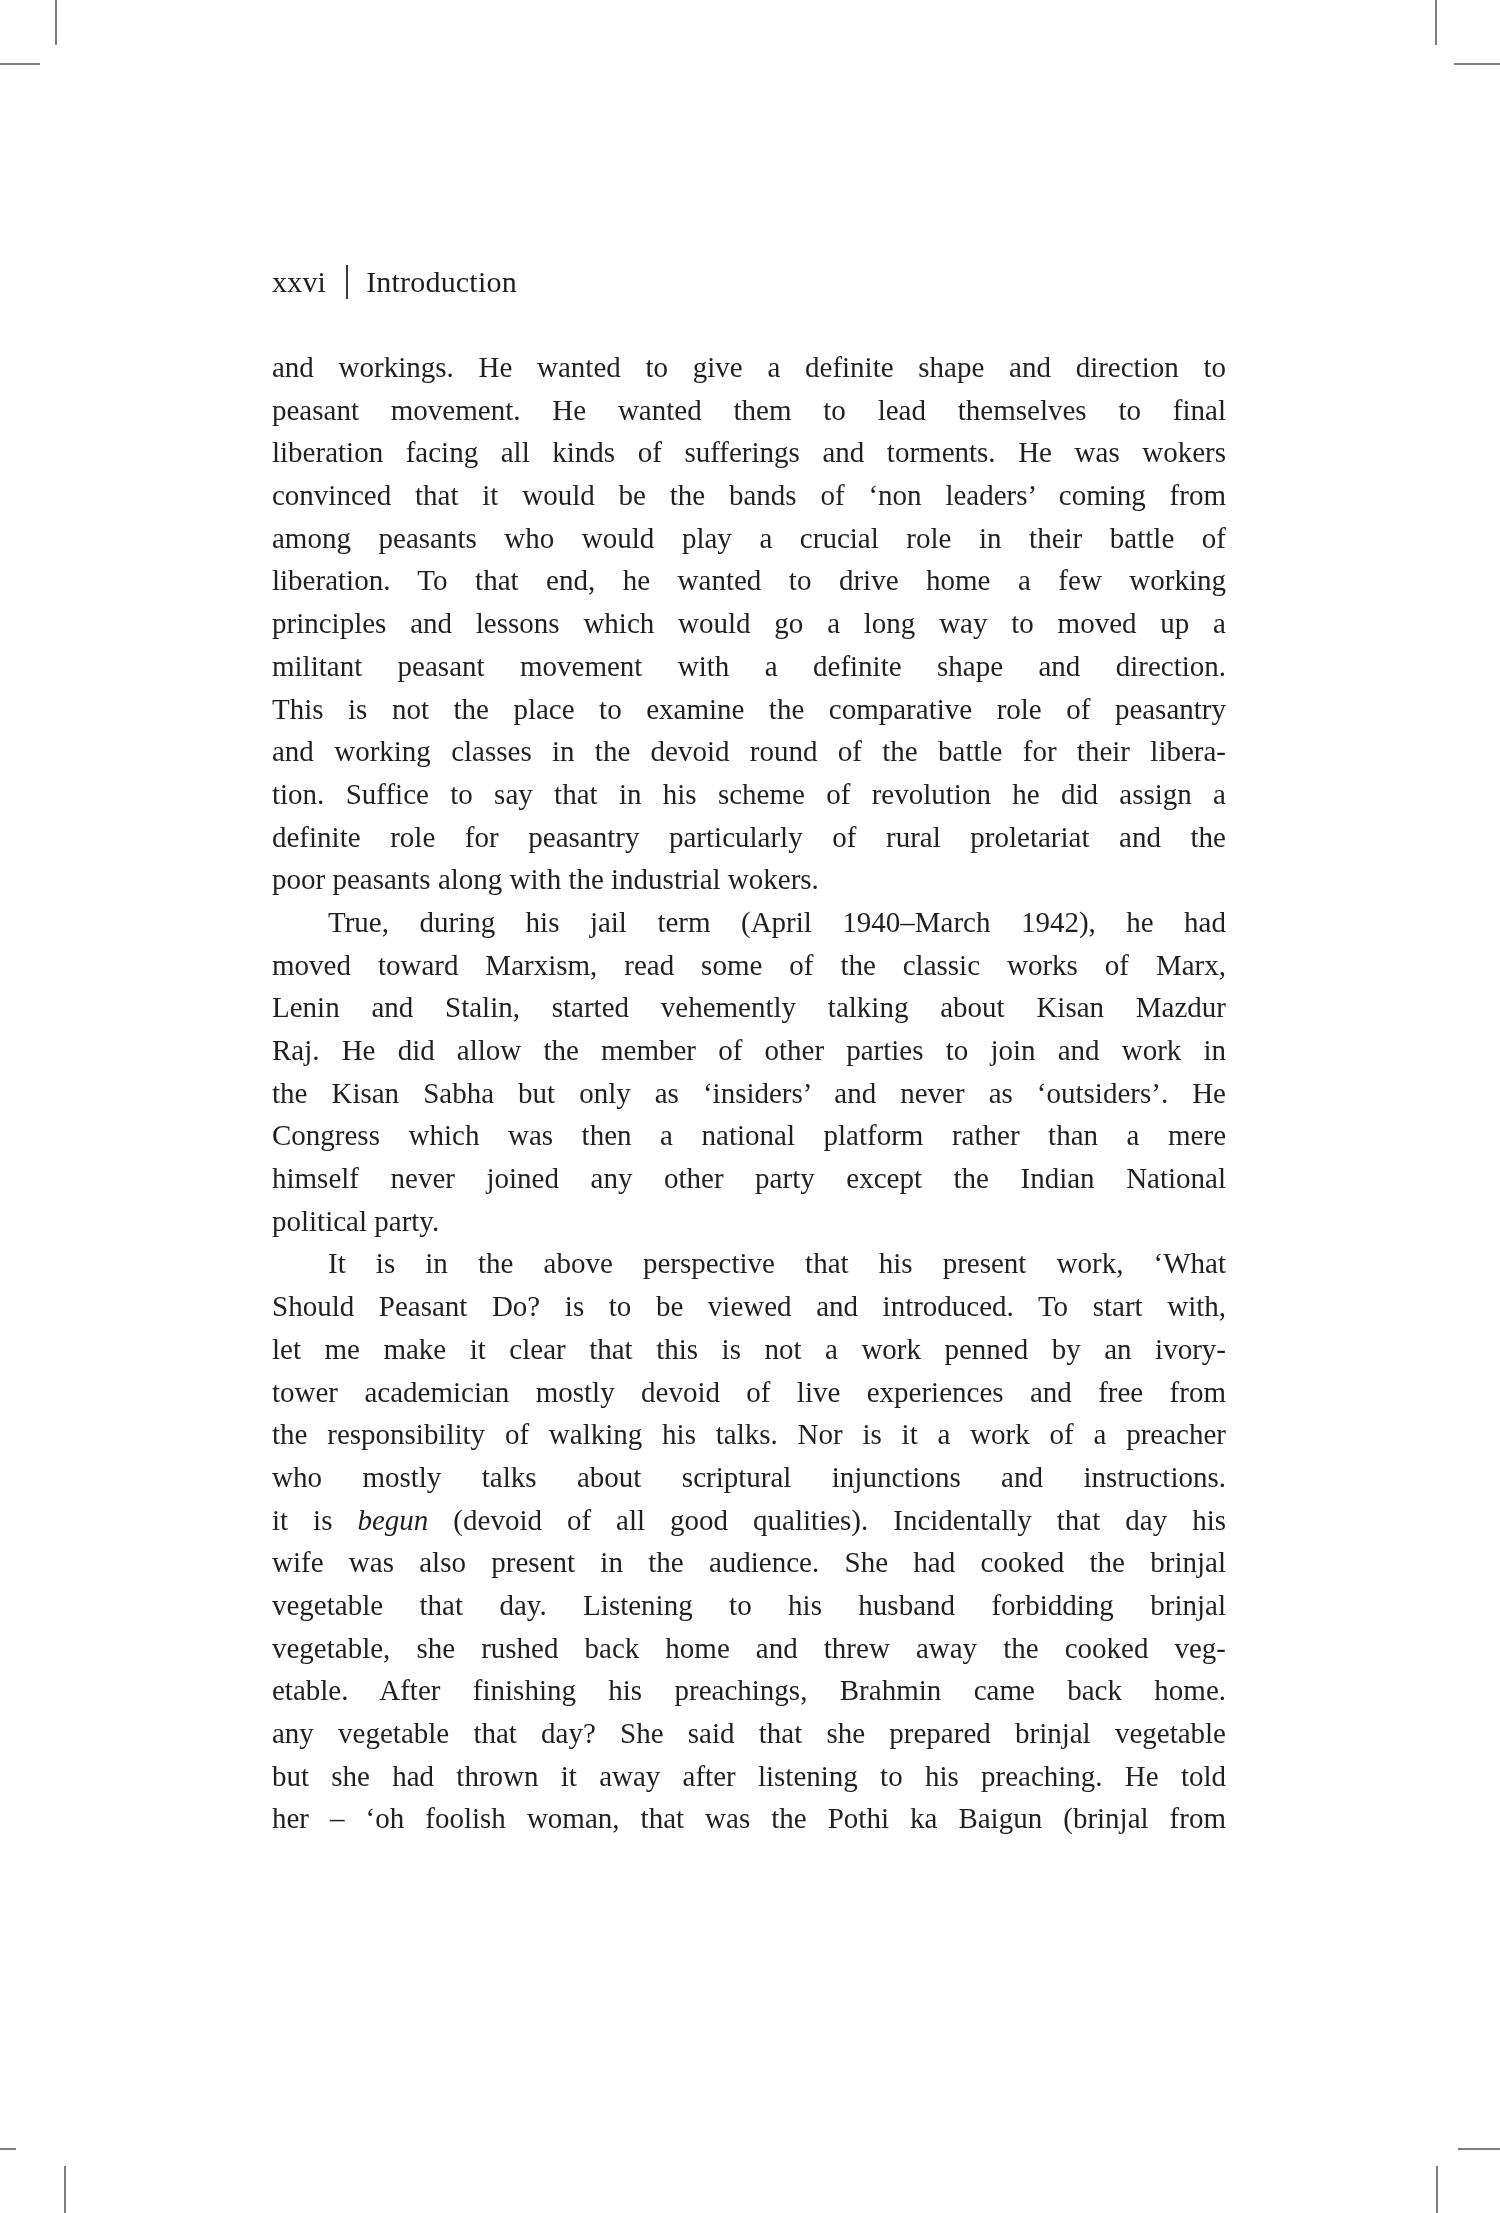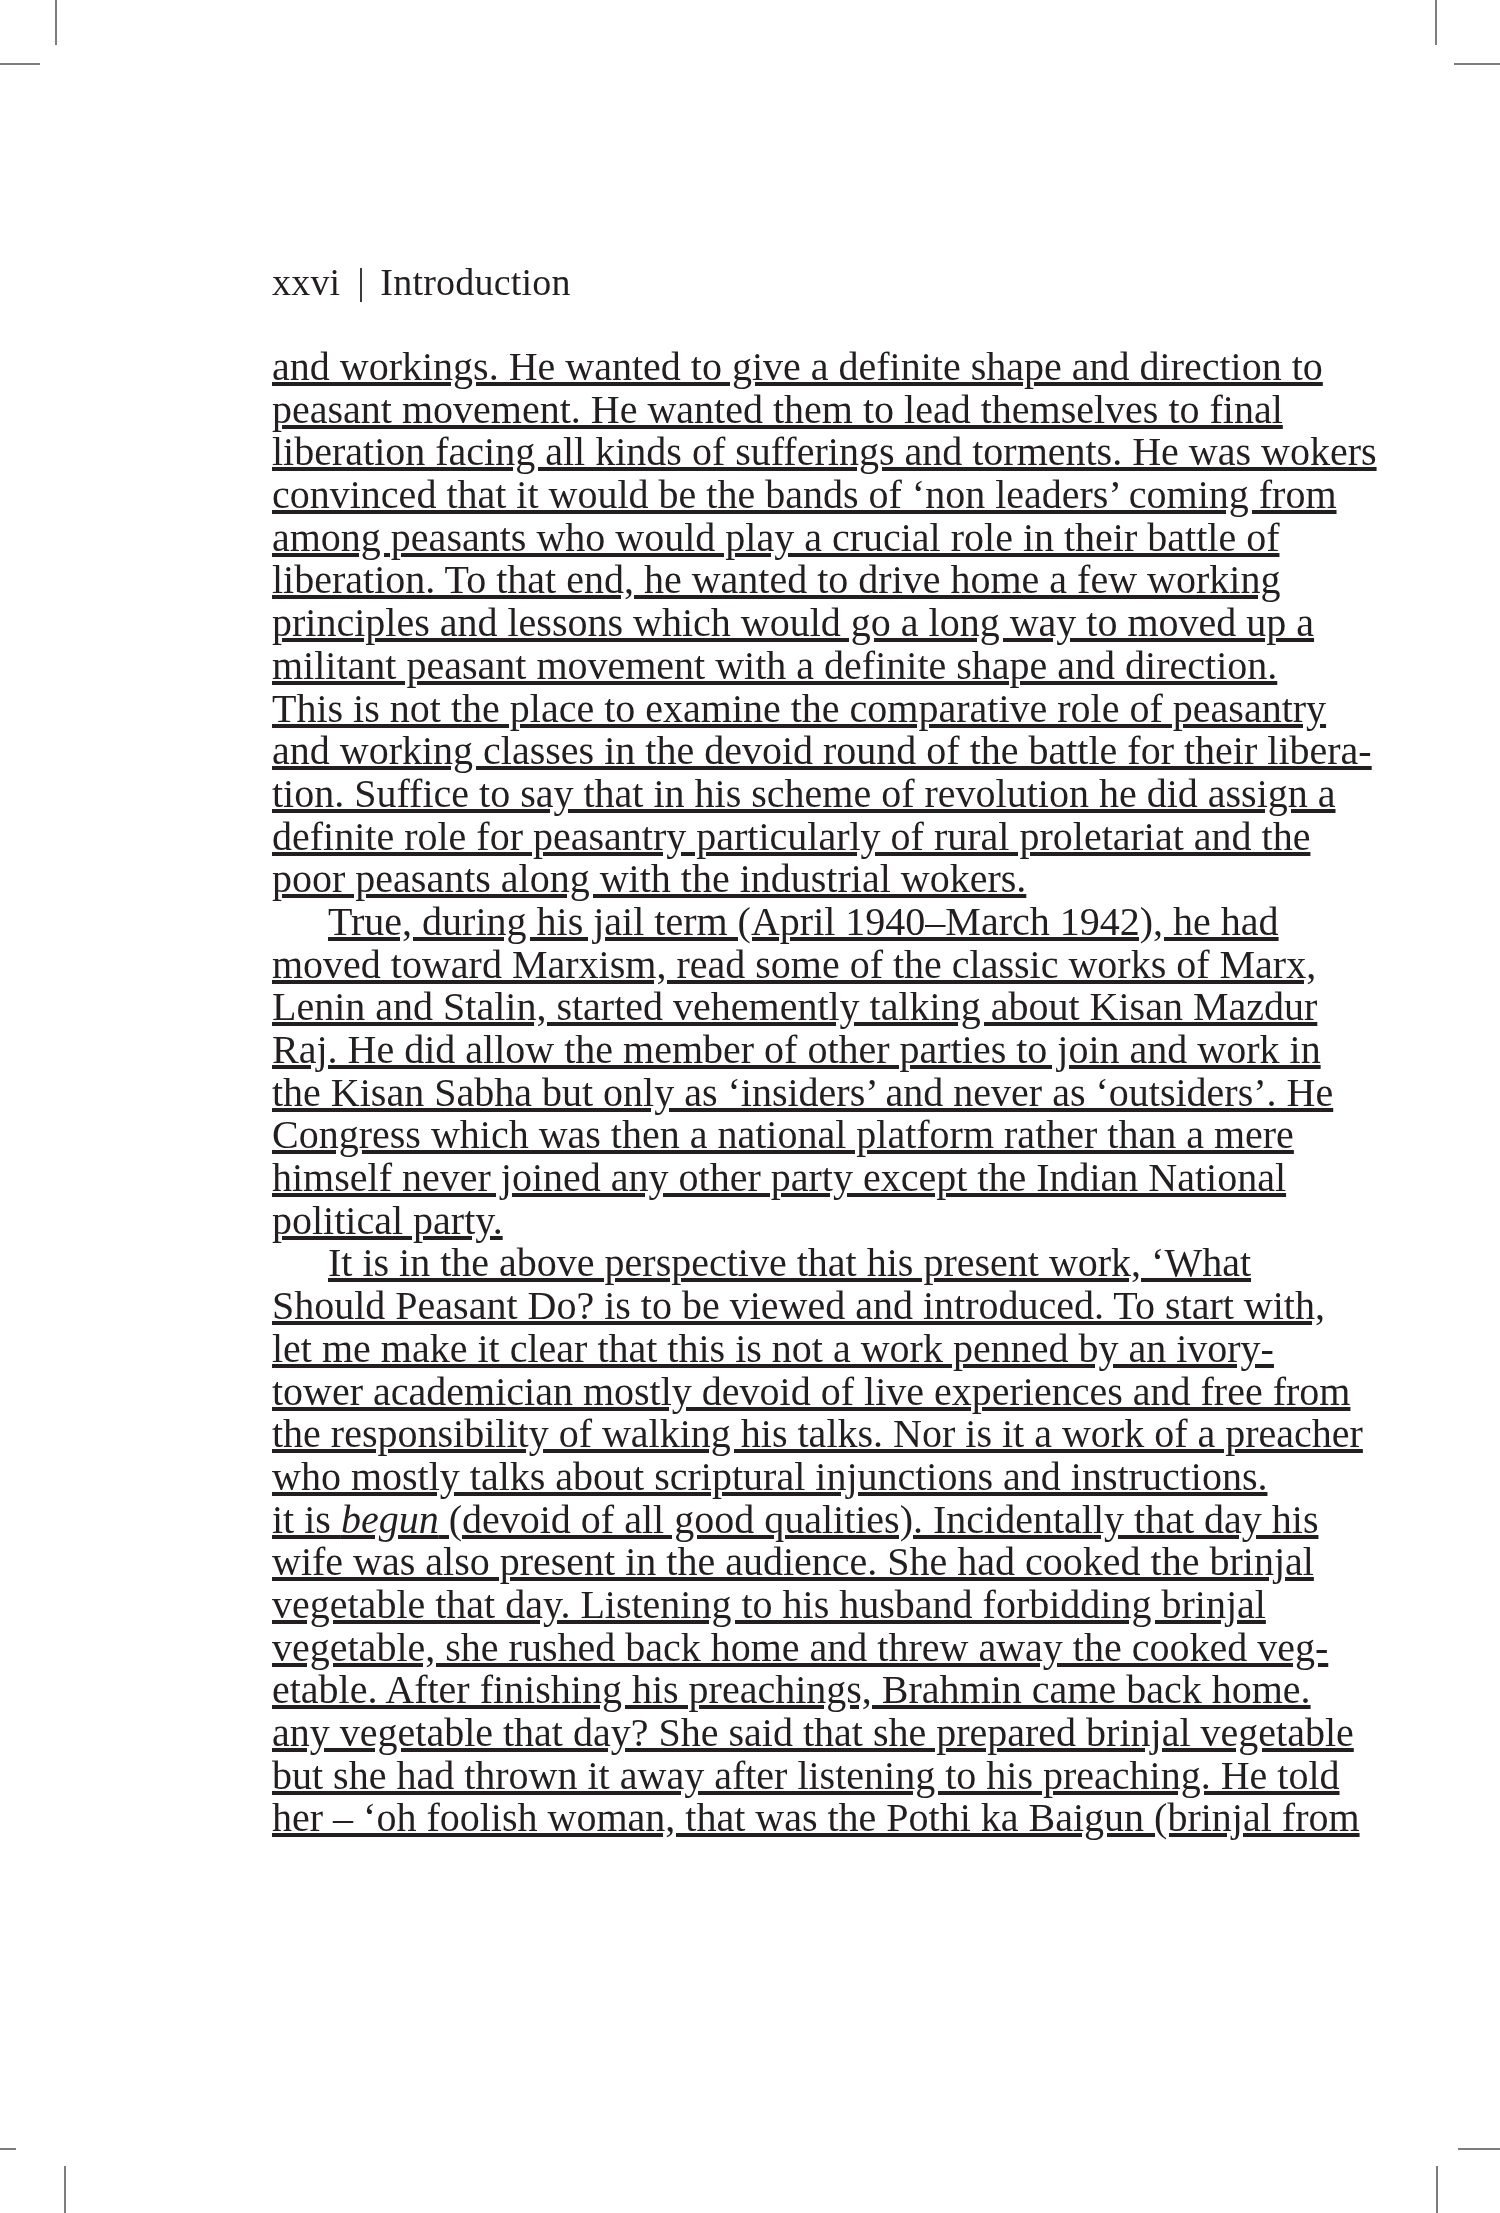--- a/index.html
+++ b/index.html
@@ -19,42 +19,41 @@
       position: absolute;
       background: #7d7d7d;
     }
     .crop.v { width: 2px; }
     .crop.h { height: 2px; }
 
     .running-head {
       position: absolute;
       left: 272px;
       top: 262px;
-      font-size: 38px;
+      font-size: 30px;
       line-height: 40px;
       white-space: nowrap;
       letter-spacing: 0.2px;
     }
     .running-head .sep {
       display: inline-block;
       width: 2px;
       height: 34px;
       background: #3a3a3a;
       vertical-align: -7px;
       margin: 0 18px 0 20px;
     }
 
     .body-text {
       position: absolute;
       left: 272px;
       top: 346px;
       width: 954px;
-      font-size: 40px;
+      font-size: 29px;
       line-height: 42.7px;
-      text-decoration: underline;
     }
     .line {
       display: block;
       white-space: nowrap;
       text-align: justify;
       text-align-last: justify;
       height: 42.7px;
       overflow: visible;
     }
     .line.last {

